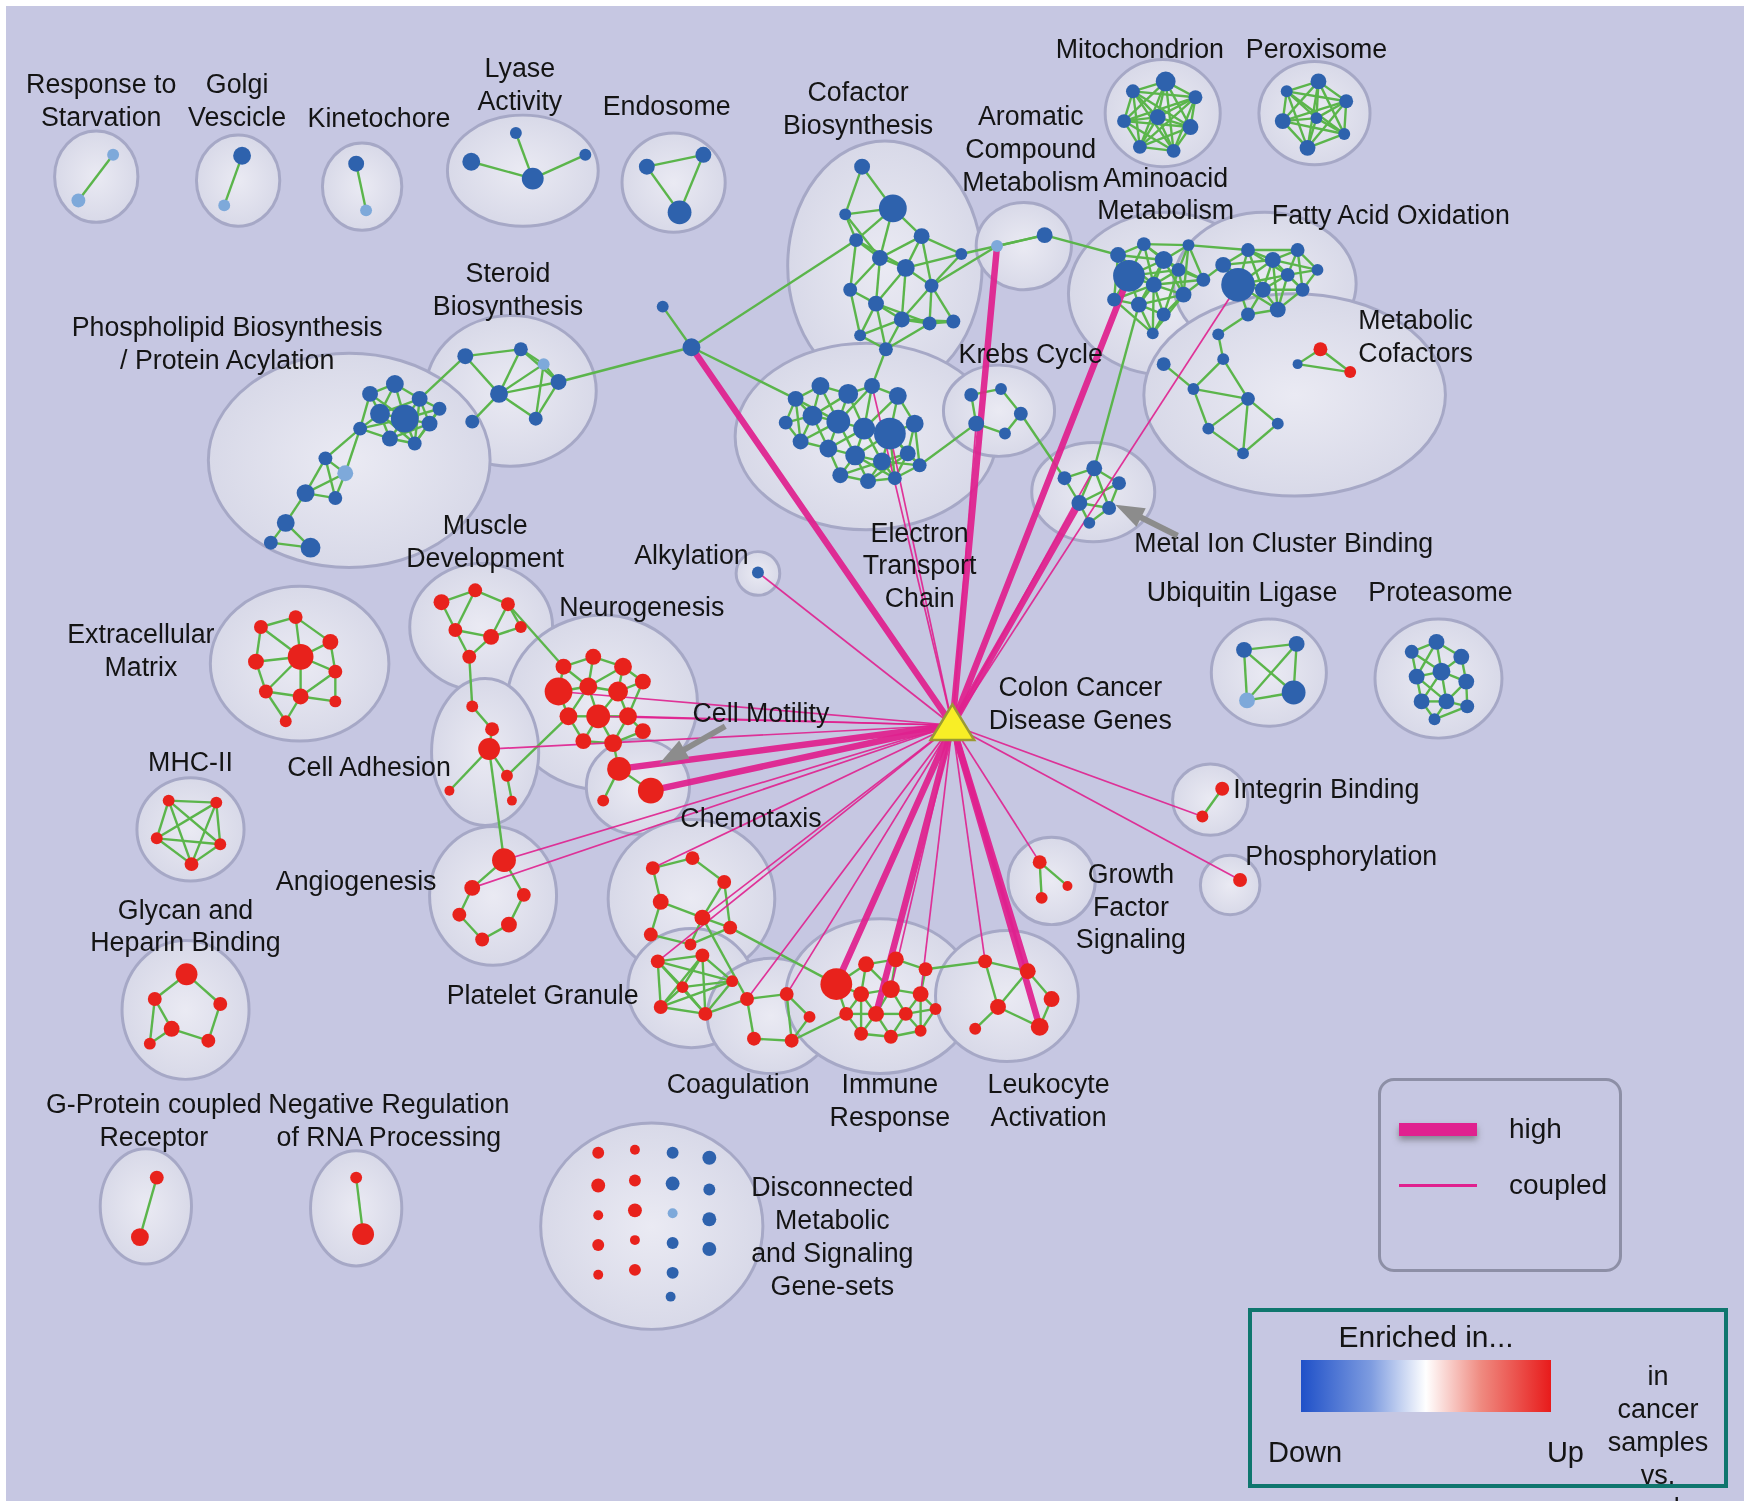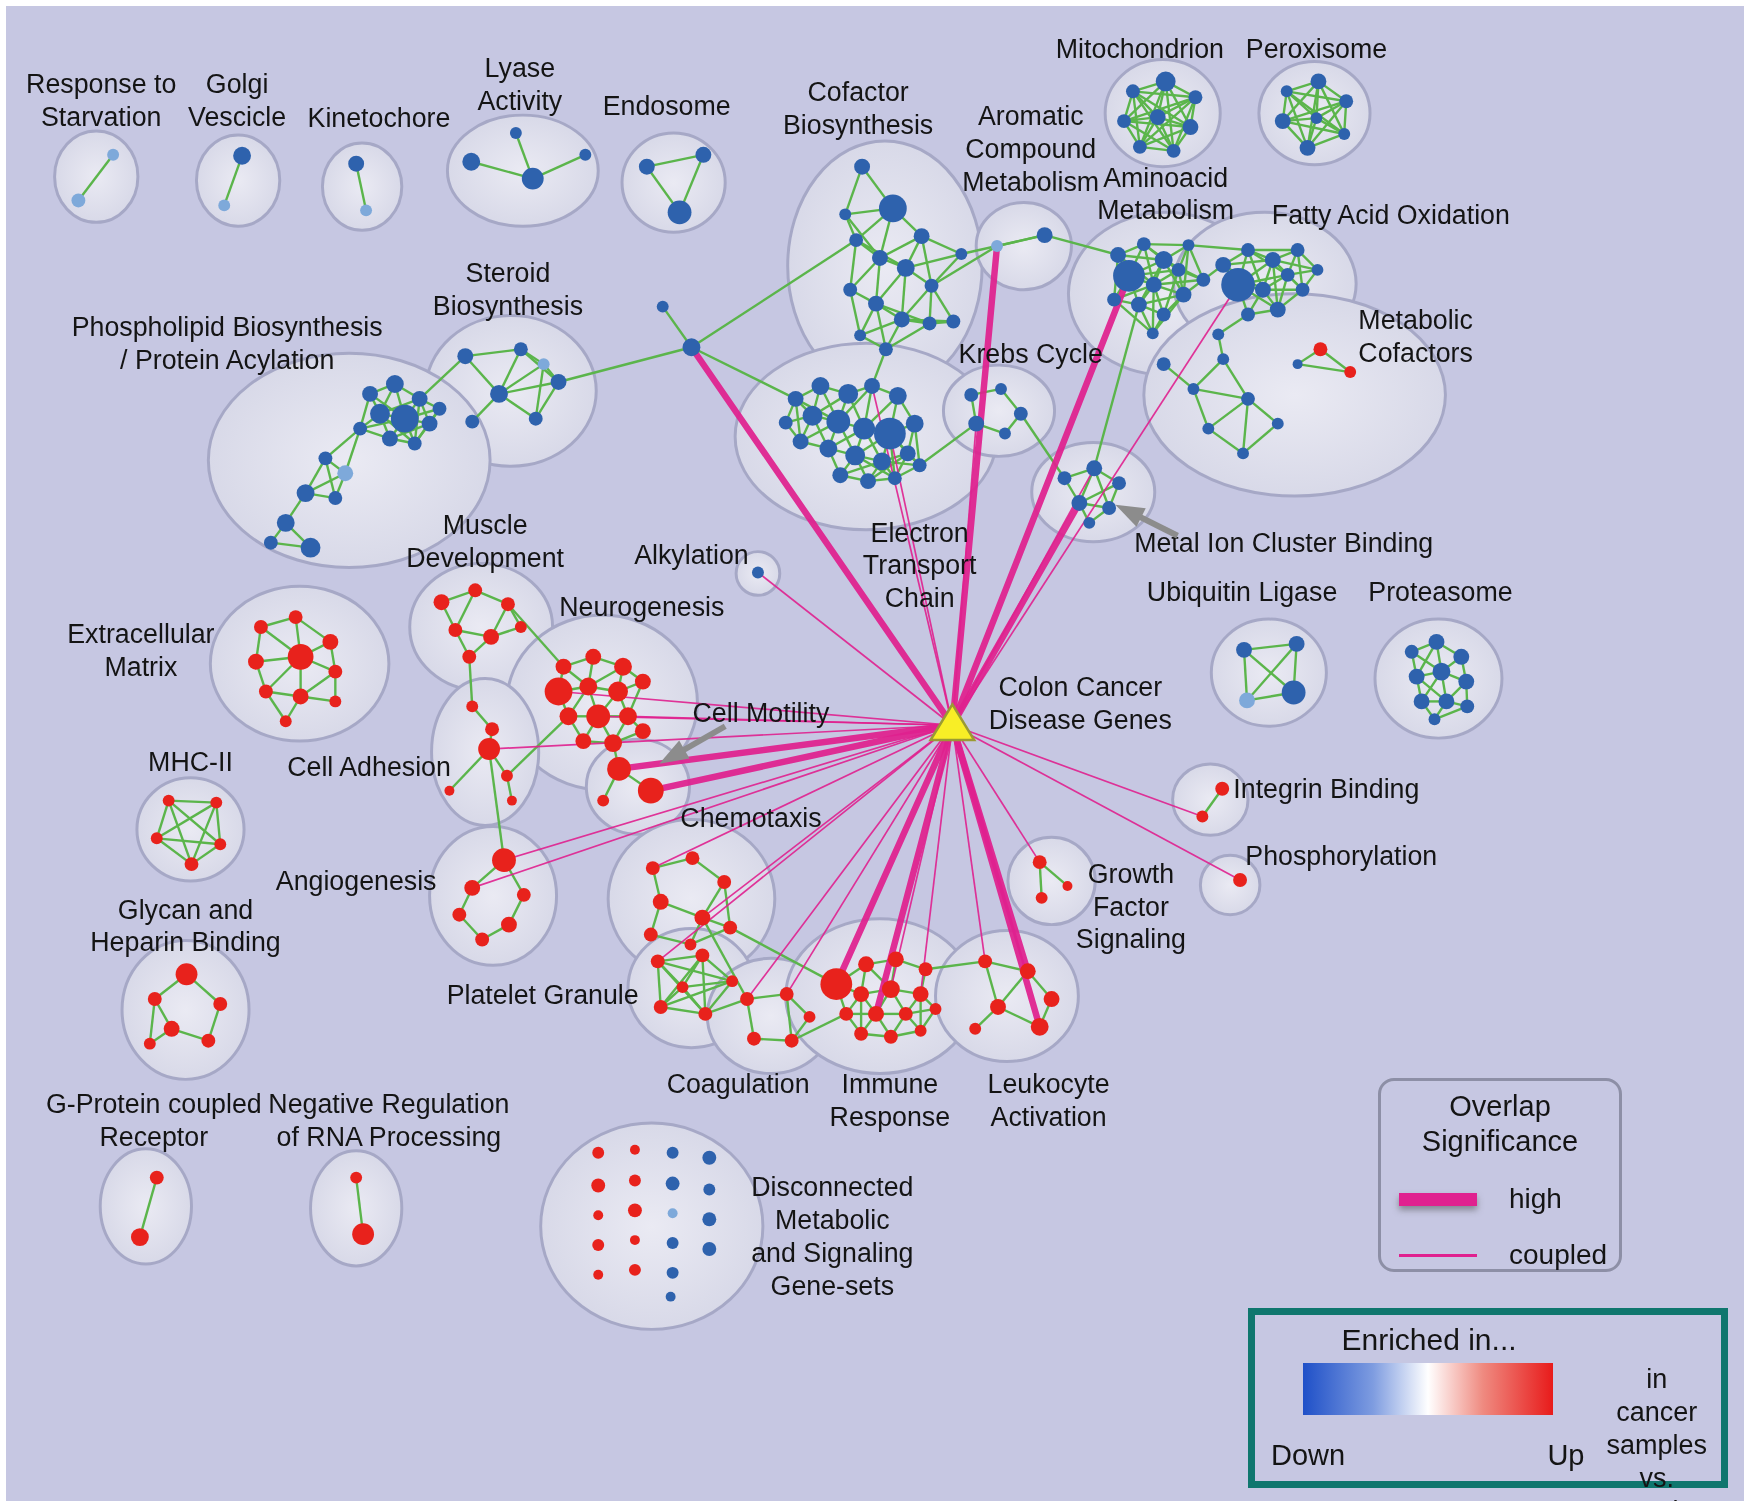--- a/index.html
+++ b/index.html
@@ -17,21 +17,21 @@
   .garrow{stroke:#8c8c8c;stroke-width:6;}
   .garrowhead{fill:#8c8c8c;}
   .lbl{font-family:"Liberation Sans",sans-serif;font-size:27px;fill:#141414;text-anchor:middle;}
   .legend{position:absolute;box-sizing:border-box;}
   .ov{left:1372px;top:1072px;width:244px;height:194px;border:3px solid #8d8fa6;border-radius:16px;padding-top:8px;}
   .ov-title{font-size:29px;text-align:center;line-height:35px;}
   .ov-row{display:flex;align-items:center;margin:24px 0 0 18px;gap:32px;}
   .line-high{width:78px;height:13px;background:#e0218f;box-shadow:0 4px 6px rgba(80,80,80,.55);}
   .line-mod{width:78px;height:3px;background:#e0218f;}
   .ov-lab{font-size:28px;}
-  .en{left:1242px;top:1302px;width:480px;height:180px;border:7px solid #0f766e;padding:8px 14px;}
+  .en{left:1242px;top:1302px;width:480px;height:180px;border:4px solid #0f766e;padding:8px 14px;}
   .en-title{font-size:30px;width:320px;text-align:center;}
   .en-row{display:flex;margin-top:4px;}
   .en-left{width:320px;}
   .gbar{width:250px;height:52px;margin:2px auto 0;
     background:linear-gradient(90deg,#1f50c8 0%,#7e9ce0 28%,#ffffff 50%,#ef8a80 72%,#e81b1b 100%);}
   .en-scale{display:flex;justify-content:space-between;font-size:29px;margin-top:24px;padding:0 2px;}
   .en-note{flex:1;text-align:center;font-size:27px;line-height:33px;padding-top:2px;margin-left:20px;}
 </style>
 </head>
 <body>
@@ -997,24 +997,20 @@
       </g>
       <g>
         <line x1="1180" y1="534" x2="1128" y2="508" class="garrow"></line>
         <polygon points="1117.266873708001,502.6334368540005 1147.9254789699244,506.27509773636274 1138.5753655710448,524.9753245341219" class="garrowhead"></polygon>
         <line x1="724" y1="726" x2="668" y2="758" class="garrow"></line>
         <polygon points="657.5810822945065,763.953667260282 677.6174616583353,740.464195734143 687.9904811325086,758.6169798139463" class="garrowhead"></polygon>
       </g>
     </svg>
 
   <div class="legend ov">
-    <div class="ov-title">
-      <div>Overlap</div>
-      <div>Significance</div>
-    </div>
     <div class="ov-row">
       <span class="line-high"></span>
       <span class="ov-lab">high</span>
     </div>
     <div class="ov-row">
       <span class="line-mod"></span>
       <span class="ov-lab">coupled</span>
     </div>
   </div>
 

